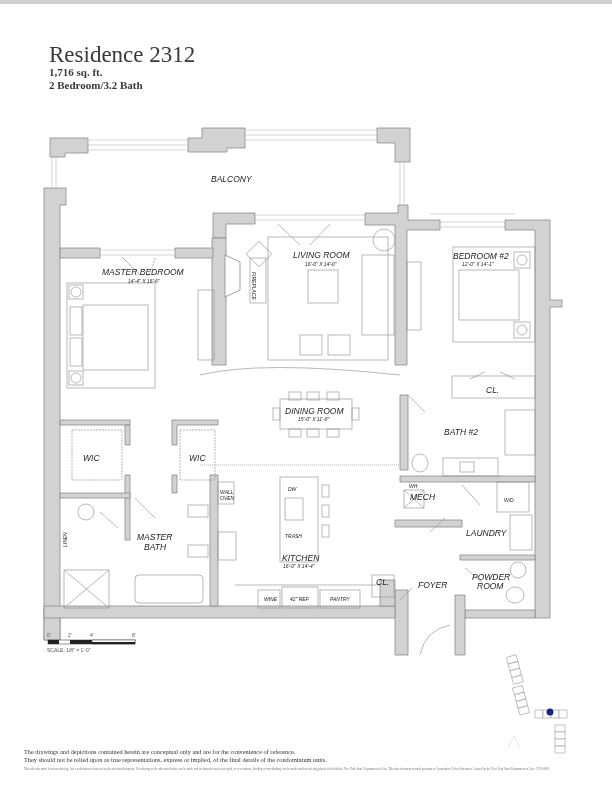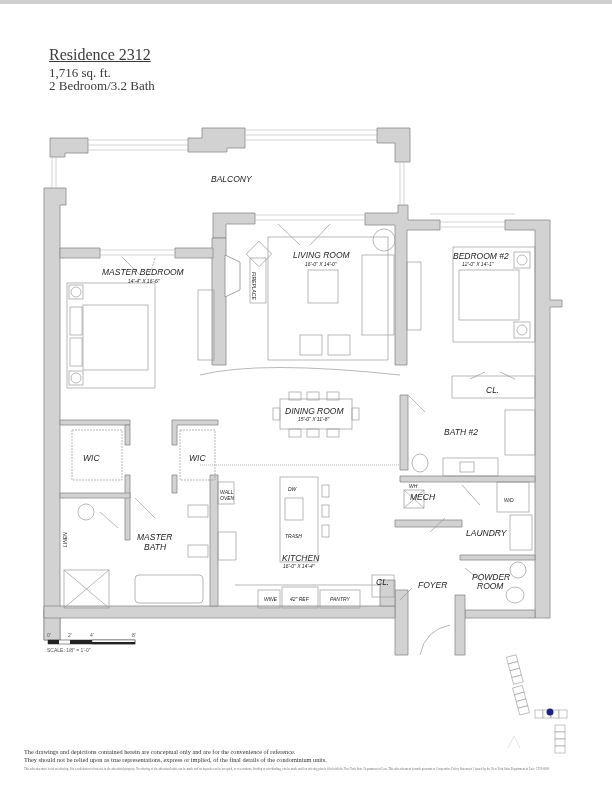--- a/index.html
+++ b/index.html
@@ -1,20 +1,20 @@
 <!DOCTYPE html>
 <html><head>
 <meta charset="utf-8">
 <style>
   html, body { margin:0; padding:0; background:#fff; }
   body { width:612px; height:792px; position:relative; overflow:hidden; font-family:"Liberation Sans", sans-serif; }
   .page-edge { position:absolute; left:0; top:0; width:612px; height:4px; background:#cfcfcf; }
   .header { position:absolute; left:49px; top:44px; font-family:"Liberation Serif", "DejaVu Serif", serif; color:#333; }
-  .title { font-size:16px; line-height:22px; color:#3a3a3a;text-decoration:underline; }
-  .sub { font-size:13px; line-height:13px; color:#3a3a3a; }
+  .title { font-size:23px; line-height:22px; color:#3a3a3a; }
+  .sub { font-size:11px; line-height:13px; color:#3a3a3a;font-weight:bold; }
   svg.plan { position:absolute; left:0; top:0; }
   .lbl { font-family:"Liberation Sans", sans-serif; font-style:italic; fill:#222; }
   .room { font-size:8.5px; }
   .dim { font-size:5px; }
   .small { font-size:5px; }
   .footer { position:absolute; left:24px; top:748px; width:560px; font-family:"Liberation Serif", serif; color:#333; }
   .f1 { font-size:6.3px; line-height:8px; }
   .f2 { font-size:3px; line-height:4px; color:#777; margin-top:3px; }
   .scale-lbl { position:absolute; font-family:"Liberation Sans", sans-serif; font-size:5px; color:#555; }
 </style>

